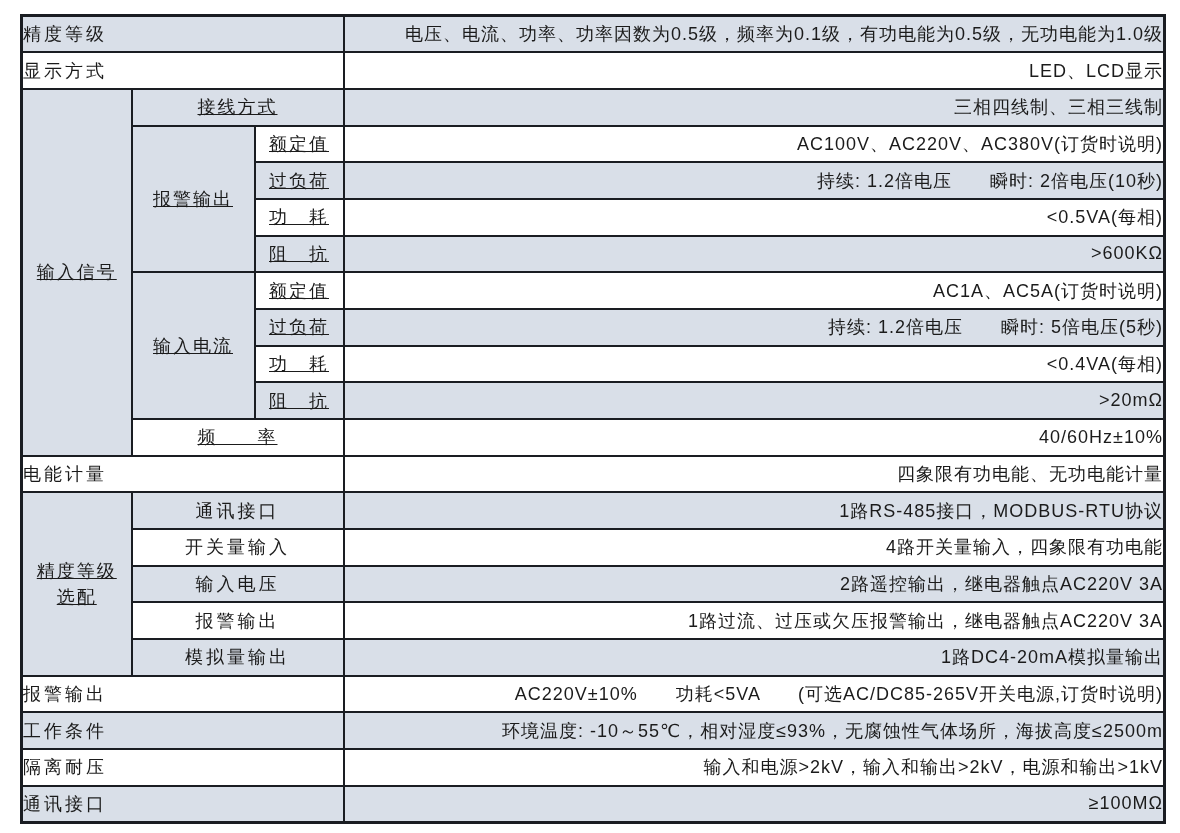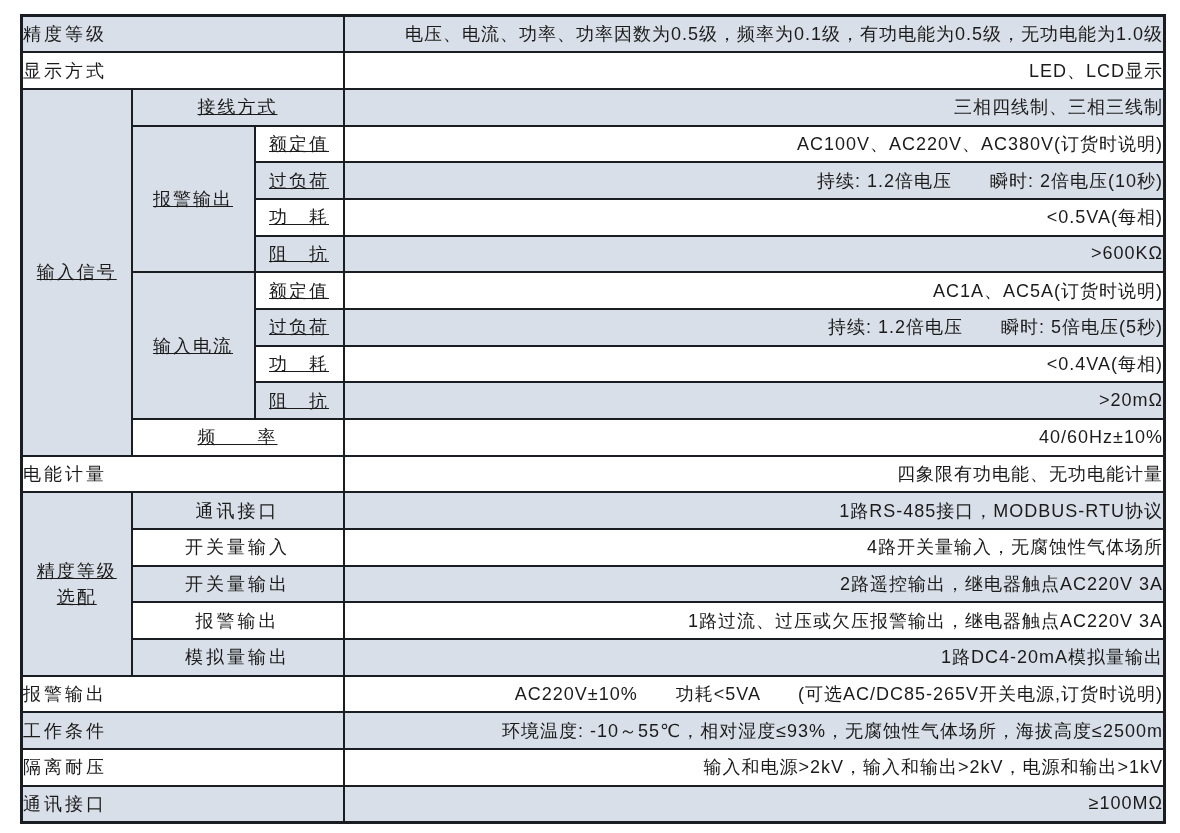--- a/index.html
+++ b/index.html
@@ -128,25 +128,25 @@
         <td rowspan="5" class="ctr bgb two-line">
           <span>精度等级</span>
           <span>选配</span>
         </td>
         <td colspan="2" class="sub bgb">通讯接口</td>
         <td class="val bgb">1路RS-485接口，MODBUS-RTU协议</td>
       </tr>
 
       <tr>
         <td colspan="2" class="sub bgw">开关量输入</td>
-        <td class="val bgw">4路开关量输入，无腐蚀性气体场所</td>
+        <td class="val bgw">4路开关量输入，四象限有功电能</td>
       </tr>
 
       <tr>
-        <td colspan="2" class="sub bgb">开关量输出</td>
+        <td colspan="2" class="sub bgb">输入电压</td>
         <td class="val bgb">2路遥控输出，继电器触点AC220V 3A</td>
       </tr>
 
       <tr>
         <td colspan="2" class="sub bgw">报警输出</td>
         <td class="val bgw">1路过流、过压或欠压报警输出，继电器触点AC220V 3A</td>
       </tr>
 
       <tr>
         <td colspan="2" class="sub bgb">模拟量输出</td>

